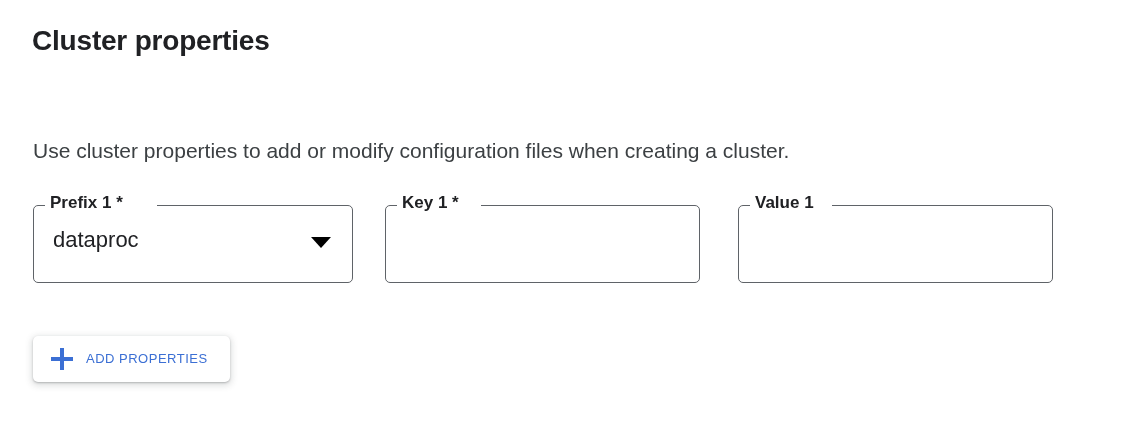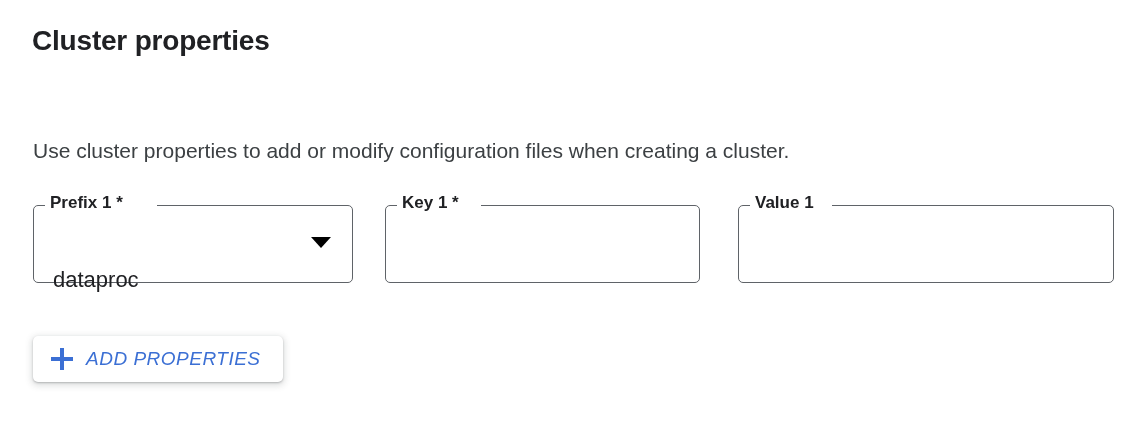--- a/index.html
+++ b/index.html
@@ -102,21 +102,20 @@
     font-size: 22px;
     font-weight: 400;
     color: #202124;
     line-height: 30px;
     white-space: nowrap;
     overflow: hidden;
   }
 
   .field-value.has-arrow {
     right: 56px;
-    margin-top: 40px;
   }
 
   
   .dropdown-arrow {
     position: absolute;
     right: 22px;
     top: 32px;
     width: 0;
     height: 0;
     border-left: 10px solid transparent;
@@ -162,27 +161,26 @@
     height: 22px;
   }
   .plus-icon::after {
     top: 9px;
     left: 0;
     width: 22px;
     height: 4px;
   }
 
   .add-button-label {
-    font-size: 19px;
+    font-size: 13px;
     font-weight: 500;
     color: #3b6fd4;
     letter-spacing: 0.5px;
     line-height: 22px;
     white-space: nowrap;
-    font-style: italic;
   }
 </style>
 </head>
 <body>
 
 <div class="page">
 
   <div class="page-title">Cluster properties</div>
 
   <div class="page-subtitle">Use cluster properties to add or modify configuration files when creating a cluster.</div>
@@ -196,21 +194,21 @@
       <div class="field-value has-arrow">dataproc</div>
       <div class="dropdown-arrow"></div>
     </div>
 
     <div class="field" style="left:352px; width:315px;">
       <div class="field-outline"></div>
       <div class="field-notch" style="width:84px;"></div>
       <div class="field-label">Key 1 *</div>
     </div>
 
-    <div class="field" style="left:705px; width:376px;">
+    <div class="field" style="left:705px; width:315px;">
       <div class="field-outline"></div>
       <div class="field-notch" style="width:82px;"></div>
       <div class="field-label">Value 1</div>
     </div>
 
   </div>
 
   <button class="add-button">
     <span class="plus-icon"></span>
     <span class="add-button-label">ADD PROPERTIES</span>

